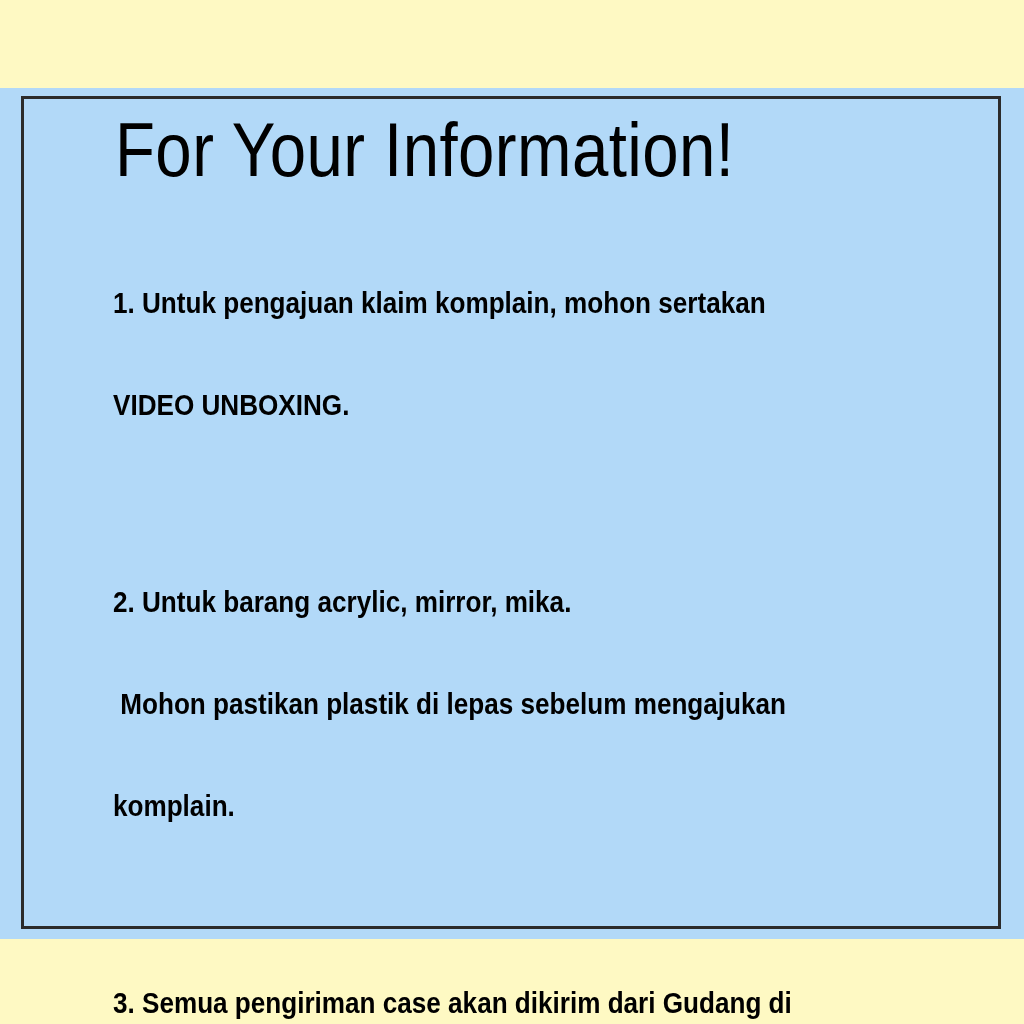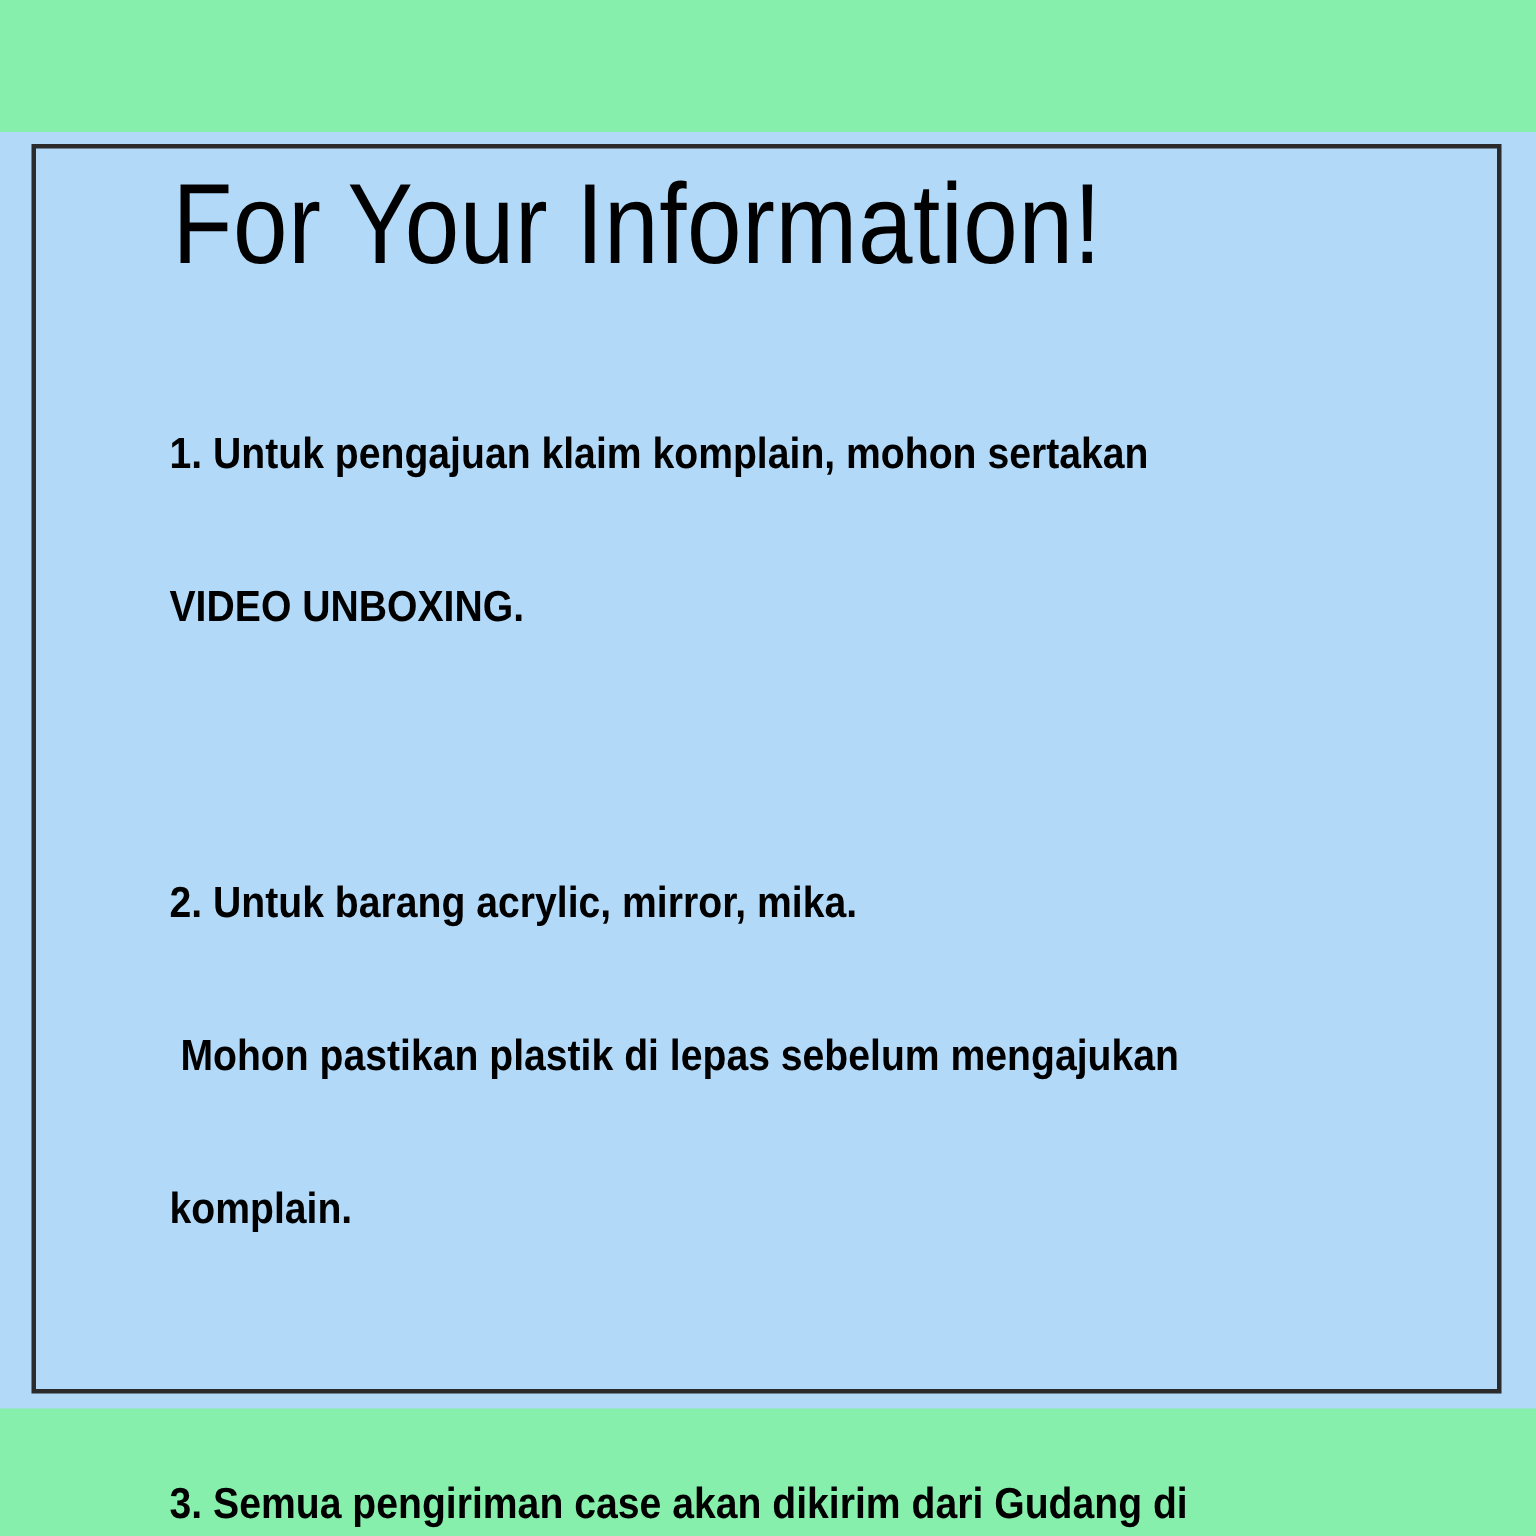--- a/index.html
+++ b/index.html
@@ -90,21 +90,21 @@
     margin-bottom: 0;
   }
 
   .notice-line {
     display: block;
   }
 </style>
 </head>
 <body>
 
-<div id="notice-page" style="background: #86efac;">
+<div id="notice-page" style="background: #fef9c3;">
 
   <div id="notice-panel" style="background: rgb(178, 217, 248);">
 
     <div id="notice-frame" style="border-color: rgb(43, 43, 43);"></div>
 
     <h1 id="notice-title" style="color: rgb(0, 0, 0);">For Your Information!</h1>
 
     <div id="notice-body">
 
       <p class="notice-item" style="color: rgb(0, 0, 0);">

